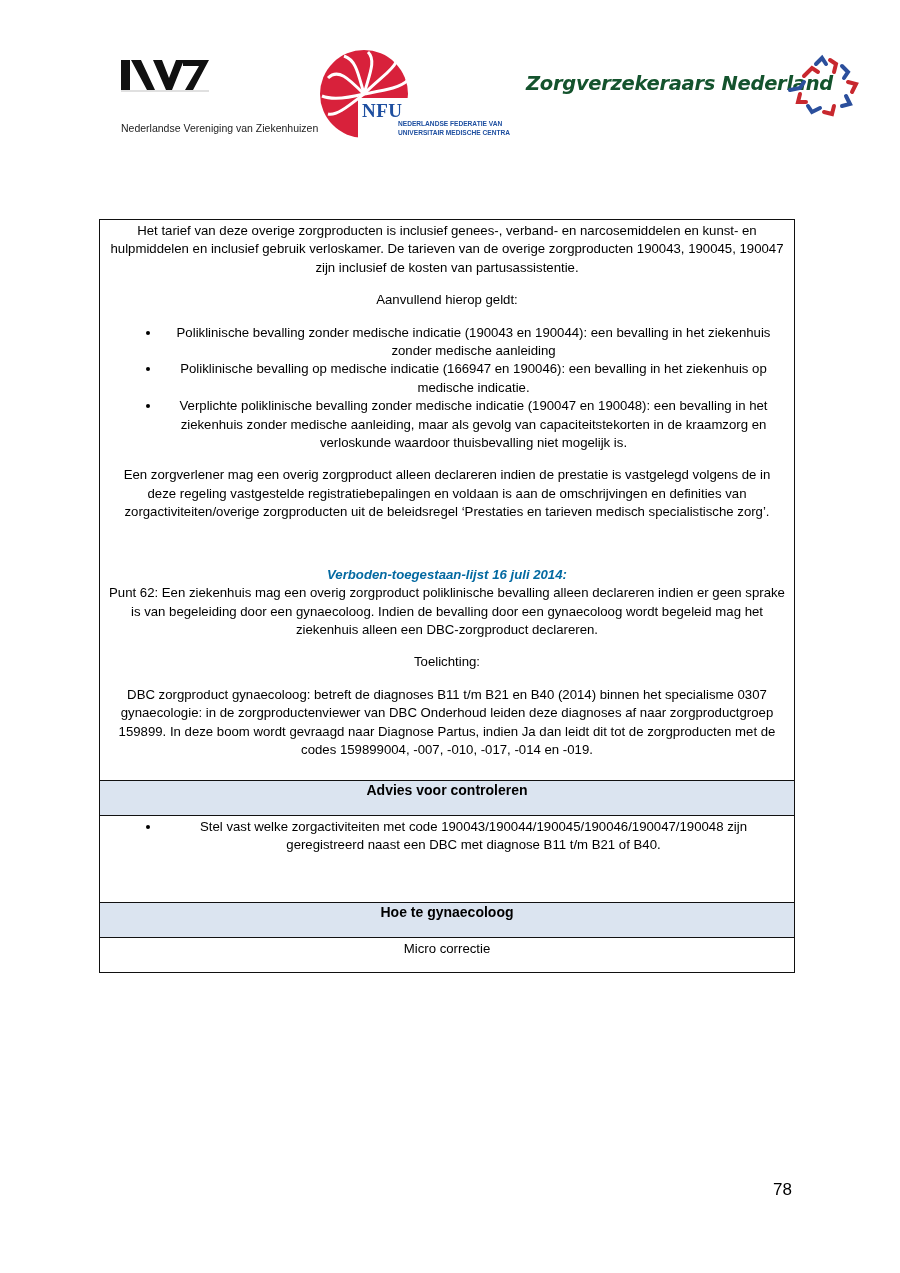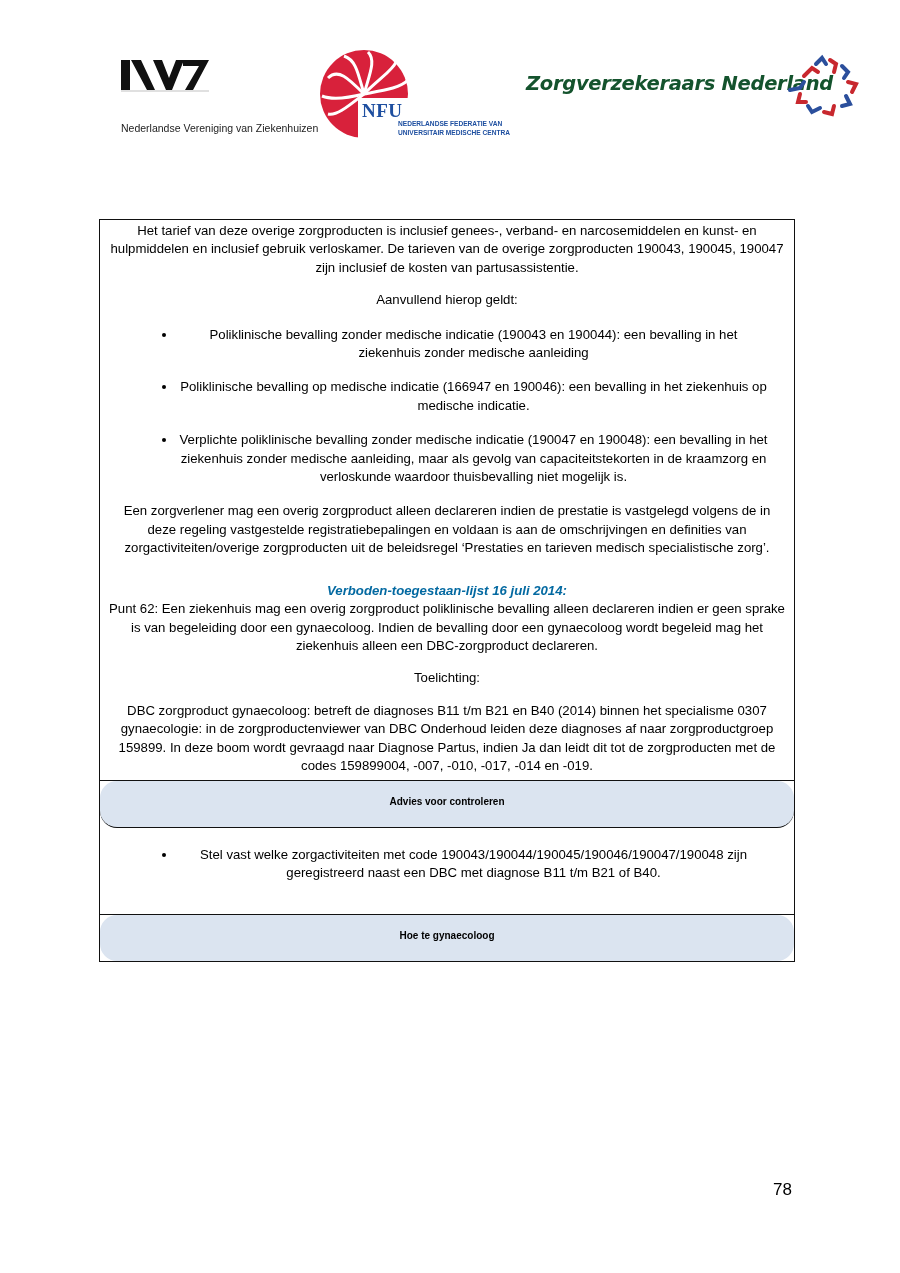--- a/index.html
+++ b/index.html
@@ -14,23 +14,23 @@
   .nfu-sub { position:absolute; left:80px; top:71px; font-size:6.6px; font-weight:bold; color:#1e4fa0; line-height:9px; white-space:nowrap; }
   .zn { position:absolute; left:526px; top:72px; font-size:19.5px; font-weight:bold; font-style:italic;
         color:#14532d; white-space:nowrap; font-family:"DejaVu Sans", sans-serif; letter-spacing:-0.3px; }
   .zn-logo { position:absolute; left:786px; top:54px; width:80px; height:70px; }
 
   .doc { position:absolute; left:99px; top:219px; width:696px; border:1.5px solid #111; box-sizing:border-box; }
   .cell { border-bottom:1.5px solid #111; padding:2px 8px 0 8px; font-size:13.2px; line-height:18.4px;text-align:center; }
   .cell:last-child { border-bottom:none; }
   .cell p { margin:0 0 14px 0; }
   .cell ul { margin:0 0 14px 0; padding-left:53px; }
-  .cell li { margin:16px; padding-left:0; }
+  .cell li { margin:0; padding-left:0; }
   .blue-heading { color:#0369a1; font-style:italic; font-weight:bold; }
-  .shaded { background:#dbe4f0; font-weight:bold; font-size:10px; height:34px; padding-top:12px;border-radius:17px; }
+  .shaded { background:#dbe4f0; font-weight:bold; font-size:14px; height:34px; padding-top:0; }
   .main-cell { height:558px; }
   .advies-body { height:84px; }
   .micro-body { height:32px; }
   .page-num { position:absolute; left:773px; top:1180px; font-size:17px; }
 </style>
 </head>
 <body>
 
 <div class="header">
   <div class="nvz">
@@ -84,28 +84,29 @@
 
 <div class="doc">
   <div class="cell main-cell">
     <p>Het tarief van deze overige zorgproducten is inclusief genees-, verband- en narcosemiddelen en kunst- en hulpmiddelen en inclusief gebruik verloskamer. De tarieven van de overige zorgproducten 190043, 190045, 190047 zijn inclusief de kosten van partusassistentie.</p>
     <p>Aanvullend hierop geldt:</p>
     <ul>
       <li>Poliklinische bevalling zonder medische indicatie (190043 en 190044): een bevalling in het ziekenhuis zonder medische aanleiding</li>
       <li>Poliklinische bevalling op medische indicatie (166947 en 190046): een bevalling in het ziekenhuis op medische indicatie.</li>
       <li>Verplichte poliklinische bevalling zonder medische indicatie (190047 en 190048): een bevalling in het ziekenhuis zonder medische aanleiding, maar als gevolg van capaciteitstekorten in de kraamzorg en verloskunde waardoor thuisbevalling niet mogelijk is.</li>
     </ul>
-    <p style="margin-bottom:24px;">Een zorgverlener mag een overig zorgproduct alleen declareren indien de prestatie is vastgelegd volgens de in deze regeling vastgestelde registratiebepalingen en voldaan is aan de omschrijvingen en definities van zorgactiviteiten/overige zorgproducten uit de beleidsregel ‘Prestaties en tarieven medisch specialistische zorg’.</p>
+    <p style="margin-bottom:44px;">Een zorgverlener mag een overig zorgproduct alleen declareren indien de prestatie is vastgelegd volgens de in deze regeling vastgestelde registratiebepalingen en voldaan is aan de omschrijvingen en definities van zorgactiviteiten/overige zorgproducten uit de beleidsregel ‘Prestaties en tarieven medisch specialistische zorg’.</p>
     <div class="blue-heading">Verboden-toegestaan-lijst 16 juli 2014:</div>
     <p>Punt 62: Een ziekenhuis mag een overig zorgproduct poliklinische bevalling alleen declareren indien er geen sprake is van begeleiding door een gynaecoloog. Indien de bevalling door een gynaecoloog wordt begeleid mag het ziekenhuis alleen een DBC-zorgproduct declareren.</p>
     <p>Toelichting:</p>
     <p>DBC zorgproduct gynaecoloog: betreft de diagnoses B11 t/m B21 en B40 (2014) binnen het specialisme 0307 gynaecologie: in de zorgproductenviewer van DBC Onderhoud leiden deze diagnoses af naar zorgproductgroep 159899. In deze boom wordt gevraagd naar Diagnose Partus, indien Ja dan leidt dit tot de zorgproducten met de codes 159899004, -007, -010, -017, -014 en -019.</p>
   </div>
   <div class="cell shaded">Advies voor controleren</div>
   <div class="cell advies-body">
     <ul style="margin-bottom:0;">
       <li>Stel vast welke zorgactiviteiten met code 190043/190044/190045/190046/190047/190048 zijn geregistreerd naast een DBC met diagnose B11 t/m B21 of B40.</li>
     </ul>
   </div>
   <div class="cell shaded">Hoe te gynaecoloog</div>
+  <div class="cell micro-body">Micro correctie</div>
 </div>
 
 <div class="page-num">78</div>
 
 </body></html>

